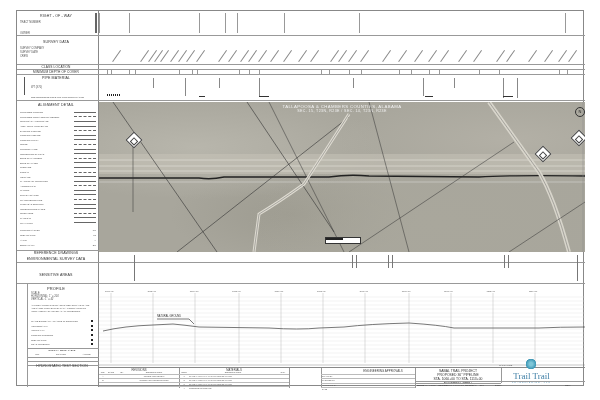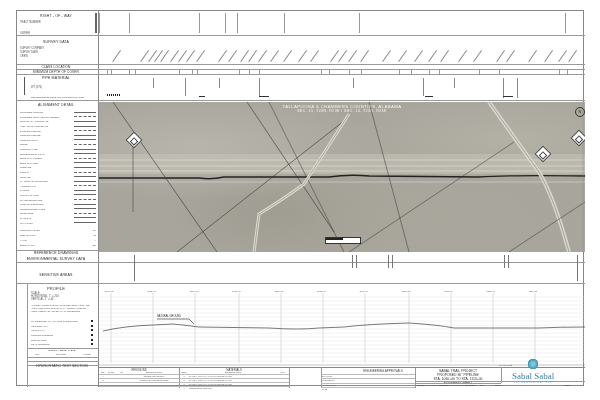--- a/index.html
+++ b/index.html
@@ -543,15 +543,15 @@
     <span style="width:22px;padding-left:2px;"><b>PLAN:</b> <span></span></span>
     <span style="width:26px;"><b>SHEET:</b> <span></span></span>
     <span style="width:30px;"><b>SCALE:</b> <span>1" = 200'</span></span>
     <span style="width:70px;"><b>DWG:</b> <span></span></span>
     <span><b>REV:</b> <span></span></span>
   </div>
 </div>
 
 <div class="sabal-logo">
   <div class="flower"></div>
-  <div class="name">Sabal Sabal</div>
+  <div class="name">Trail Trail</div>
   <div class="sub">TRANSMISSION, LLC</div>
 </div>
 
 </body></html>

